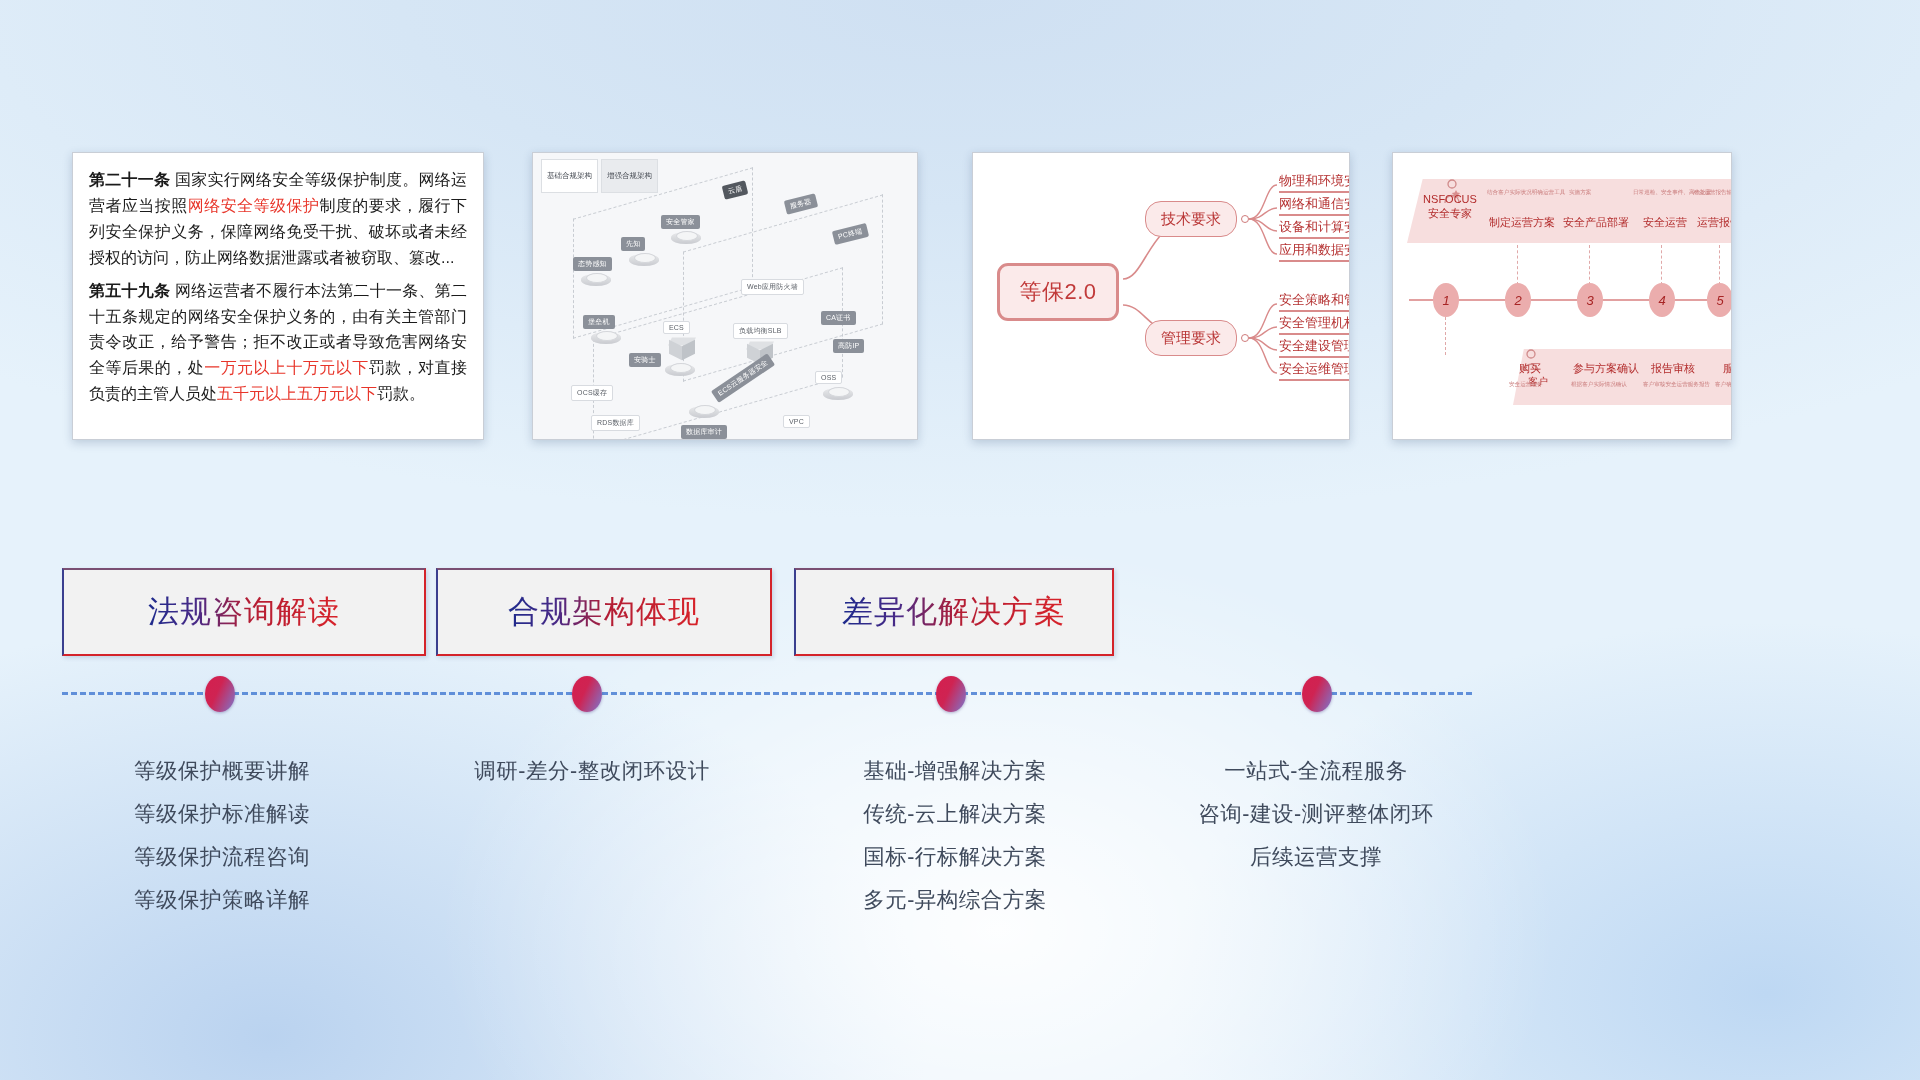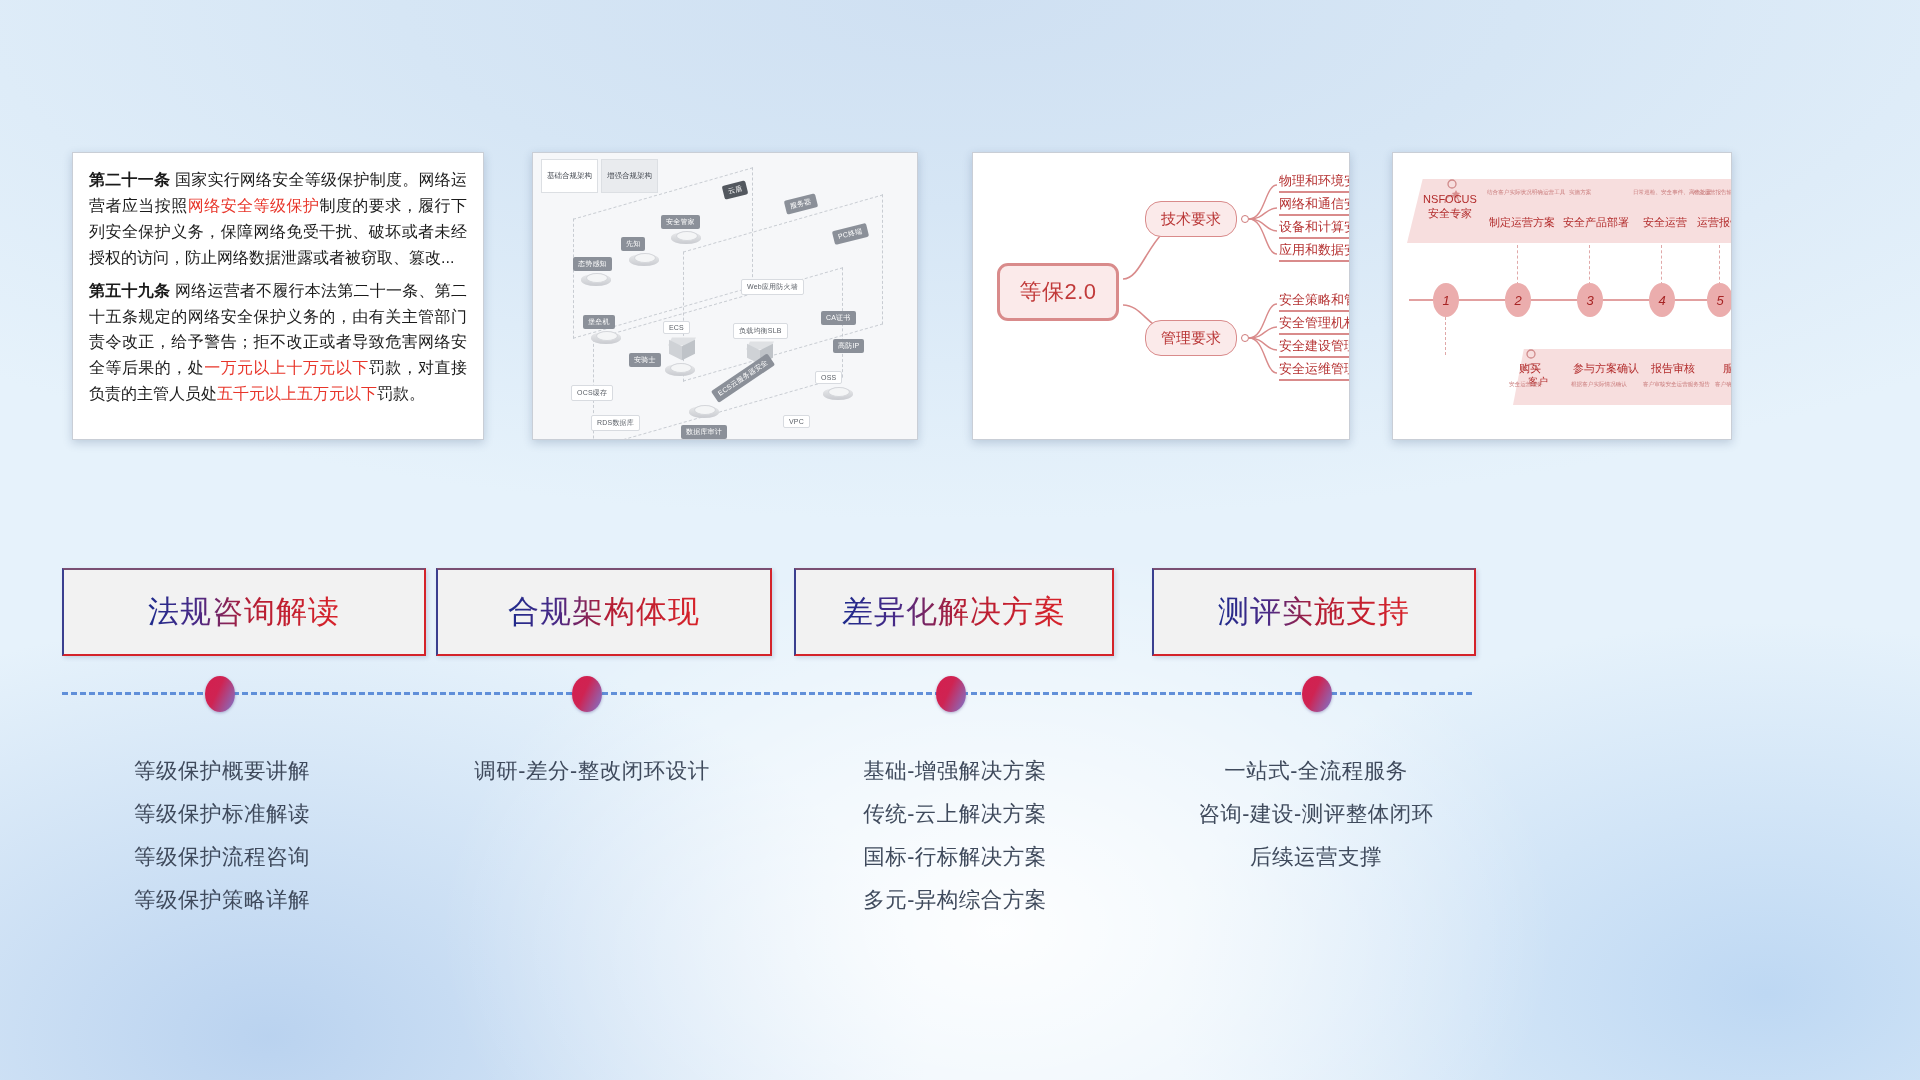--- a/index.html
+++ b/index.html
@@ -308,23 +308,20 @@
 
   <div class="btn" id="btn1">
     <span class="btn-label">法规咨询解读</span>
   </div>
   <div class="btn" id="btn2">
     <span class="btn-label">合规架构体现</span>
   </div>
   <div class="btn" id="btn3">
     <span class="btn-label">差异化解决方案</span>
   </div>
-  <div class="btn" id="btn4">
-    <span class="btn-label">测评实施支持</span>
-  </div>
 
   <div class="tl-line"></div>
   <div class="dot" id="dot1"></div>
   <div class="dot" id="dot2"></div>
   <div class="dot" id="dot3"></div>
   <div class="dot" id="dot4"></div>
 
   <div class="col" id="col1">
     <div class="item">等级保护概要讲解</div>
     <div class="item">等级保护标准解读</div>

